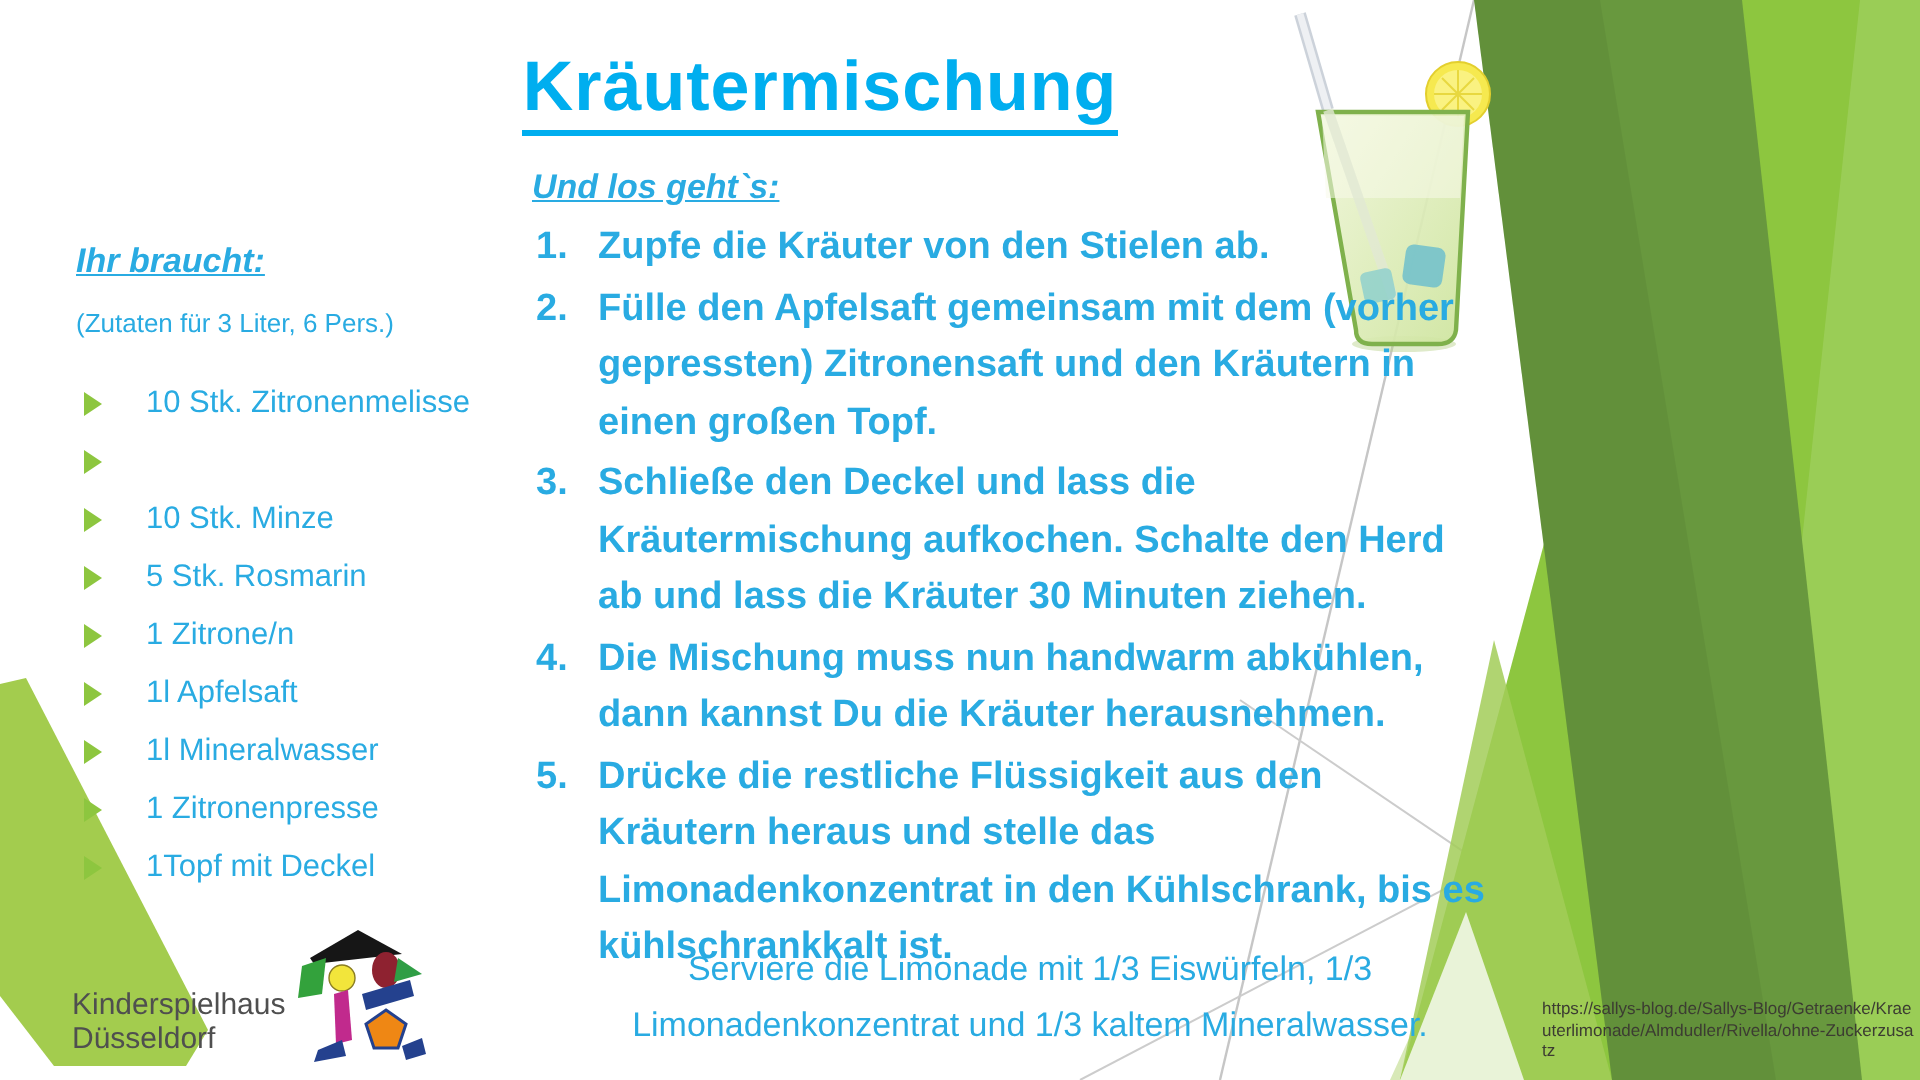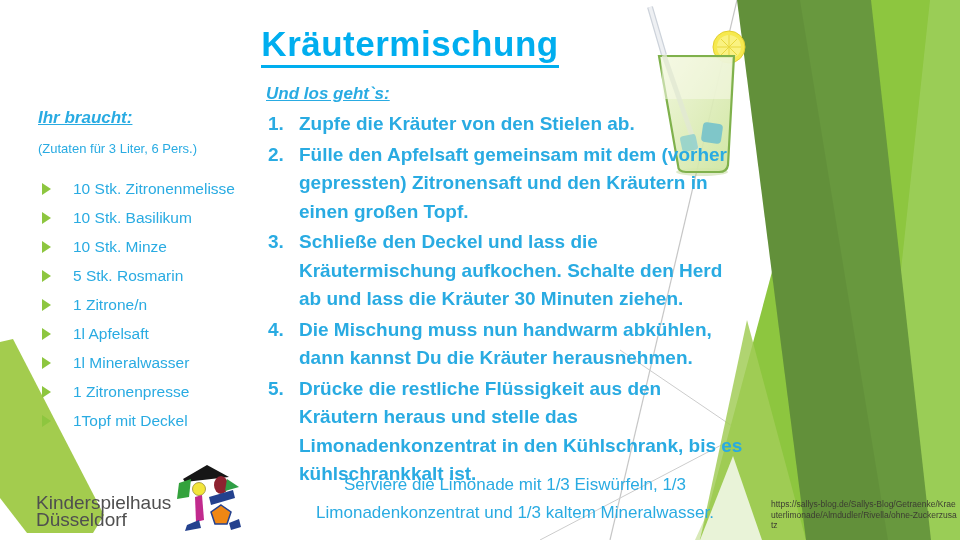--- a/index.html
+++ b/index.html
@@ -10,39 +10,39 @@
   svg{display:block;}
   .deco{position:absolute;inset:0;z-index:0;}
   .content{position:absolute;inset:0;z-index:1;}
 
   .title{
     position:absolute;top:24px;left:150px;width:520px;text-align:center;
     font-size:35px;font-weight:bold;color:#00aeef;letter-spacing:.5px;
   }
   .title span{border-bottom:3px solid #00aeef;padding-bottom:2px;}
 
-  .ingredients{position:absolute;left:38px;top:108px;width:215px;color:#29abe2;}
+  .ingredients{position:absolute;left:38px;top:121px;width:215px;color:#29abe2;}
   .ing-head{font-size:17px;font-weight:bold;font-style:italic;text-decoration:underline;}
   .ing-sub{font-size:13px;margin-top:13px;}
   .ing-list{margin-top:24px;}
   .ing-item{display:flex;align-items:flex-start;font-size:15.5px;height:29px;}
   .tri{width:0;height:0;border-left:9px solid #8dc63f;border-top:6px solid transparent;
        border-bottom:6px solid transparent;margin:3px 22px 0 4px;flex:none;}
 
   .steps{position:absolute;left:266px;top:84px;width:478px;color:#29abe2;}
   .steps-head{font-size:17px;font-weight:bold;font-style:italic;text-decoration:underline;margin-bottom:6px;}
   ol.step-list{list-style:none;margin:0;padding:0;counter-reset:s;font-size:19px;line-height:28.5px;font-weight:bold;}
   ol.step-list li{position:relative;padding-left:33px;margin:0 0 2px 0;}
   ol.step-list li::before{counter-increment:s;content:counter(s) ".";position:absolute;left:2px;top:0;}
 
   .serving{position:absolute;left:260px;top:471px;width:510px;text-align:center;
            color:#29abe2;font-size:17px;line-height:28px;}
 
   .logo-block{position:absolute;left:36px;top:464px;display:flex;align-items:flex-end;}
-  .logo-text{color:#4f4f4f;font-size:19px;line-height:17px;margin-bottom:6px;}
+  .logo-text{color:#4f4f4f;font-size:15px;line-height:17px;margin-bottom:6px;}
   .logo-art{margin-left:4px;}
 
   .source-url{position:absolute;left:771px;top:499px;width:186px;
               color:#3c3c32;font-size:8.5px;line-height:10.5px;word-break:break-all;}
 </style>
 </head>
 <body>
 
 <div class="slide">
 
@@ -98,21 +98,20 @@
     <div class="ingredients">
       <div class="ing-head">Ihr braucht:</div>
       <div class="ing-sub">(Zutaten für 3 Liter, 6 Pers.)</div>
       <div class="ing-list">
         <div class="ing-item">
             <span class="tri"></span>
             <span>10 Stk. Zitronenmelisse</span>
           </div>
         <div class="ing-item">
             <span class="tri"></span>
-            <span>10 Stk. Basilikum</span>
           </div>
         <div class="ing-item">
             <span class="tri"></span>
             <span>10 Stk. Minze</span>
           </div>
         <div class="ing-item">
             <span class="tri"></span>
             <span>5 Stk. Rosmarin</span>
           </div>
         <div class="ing-item">

